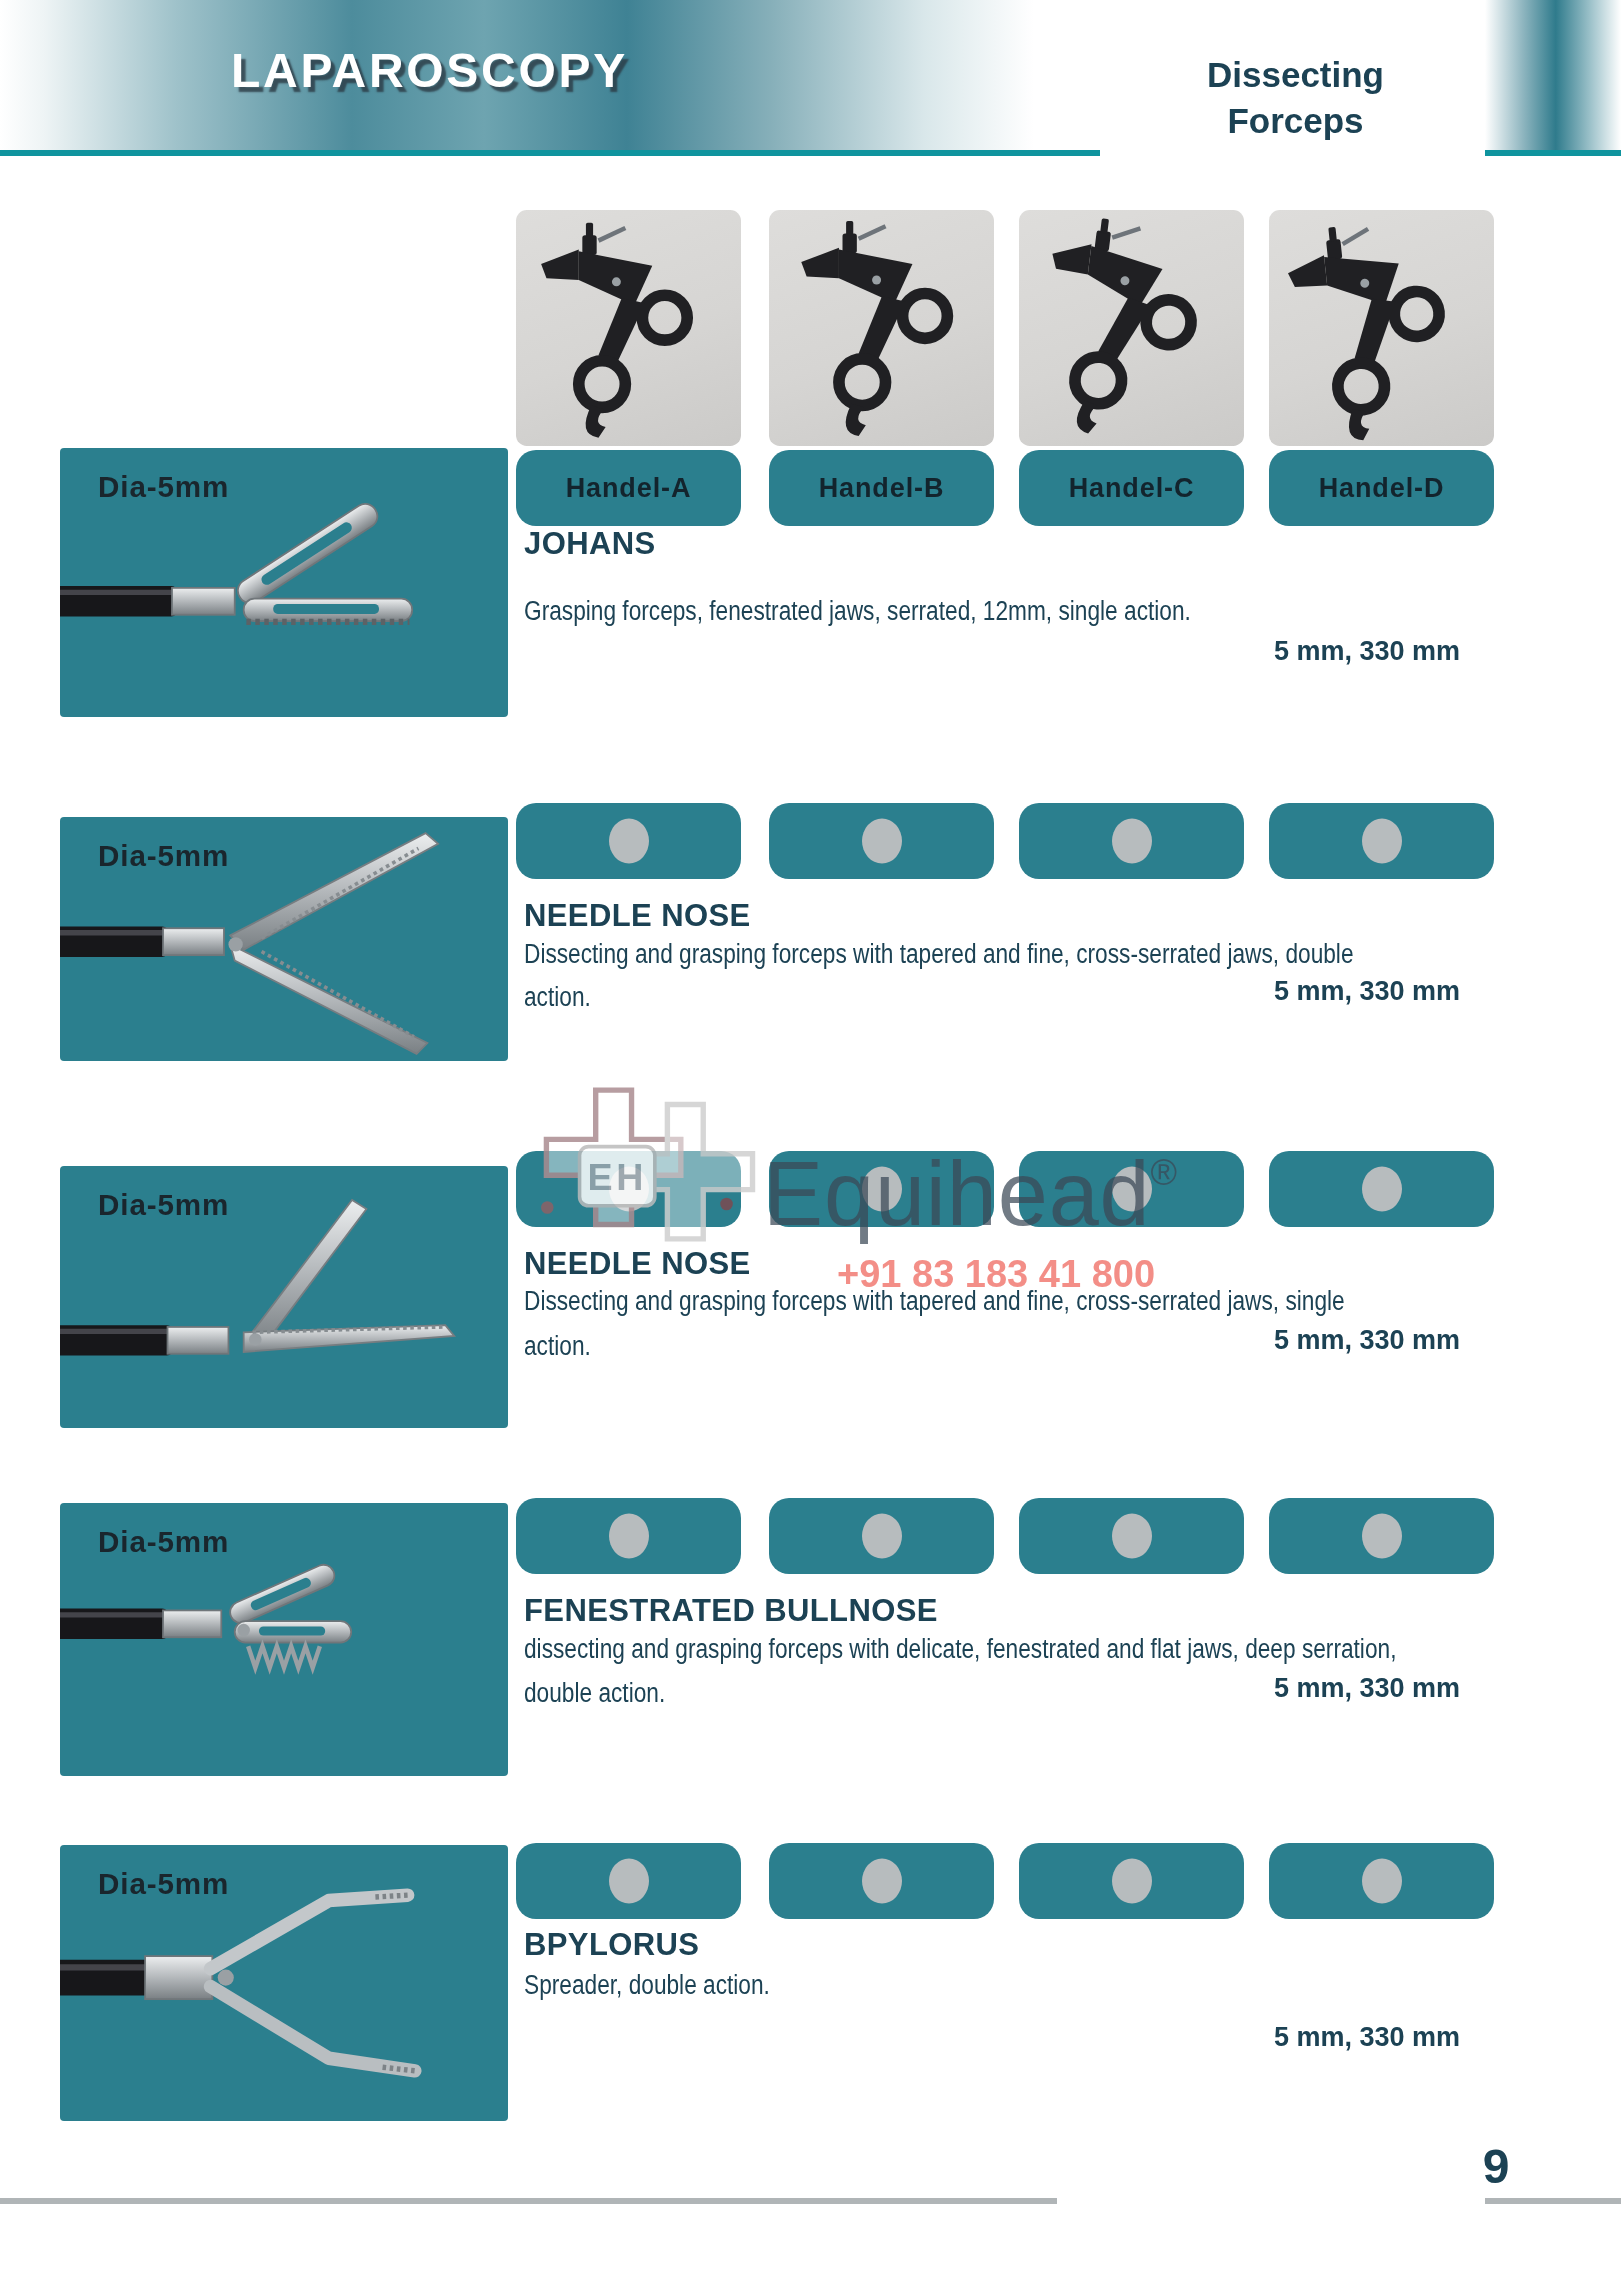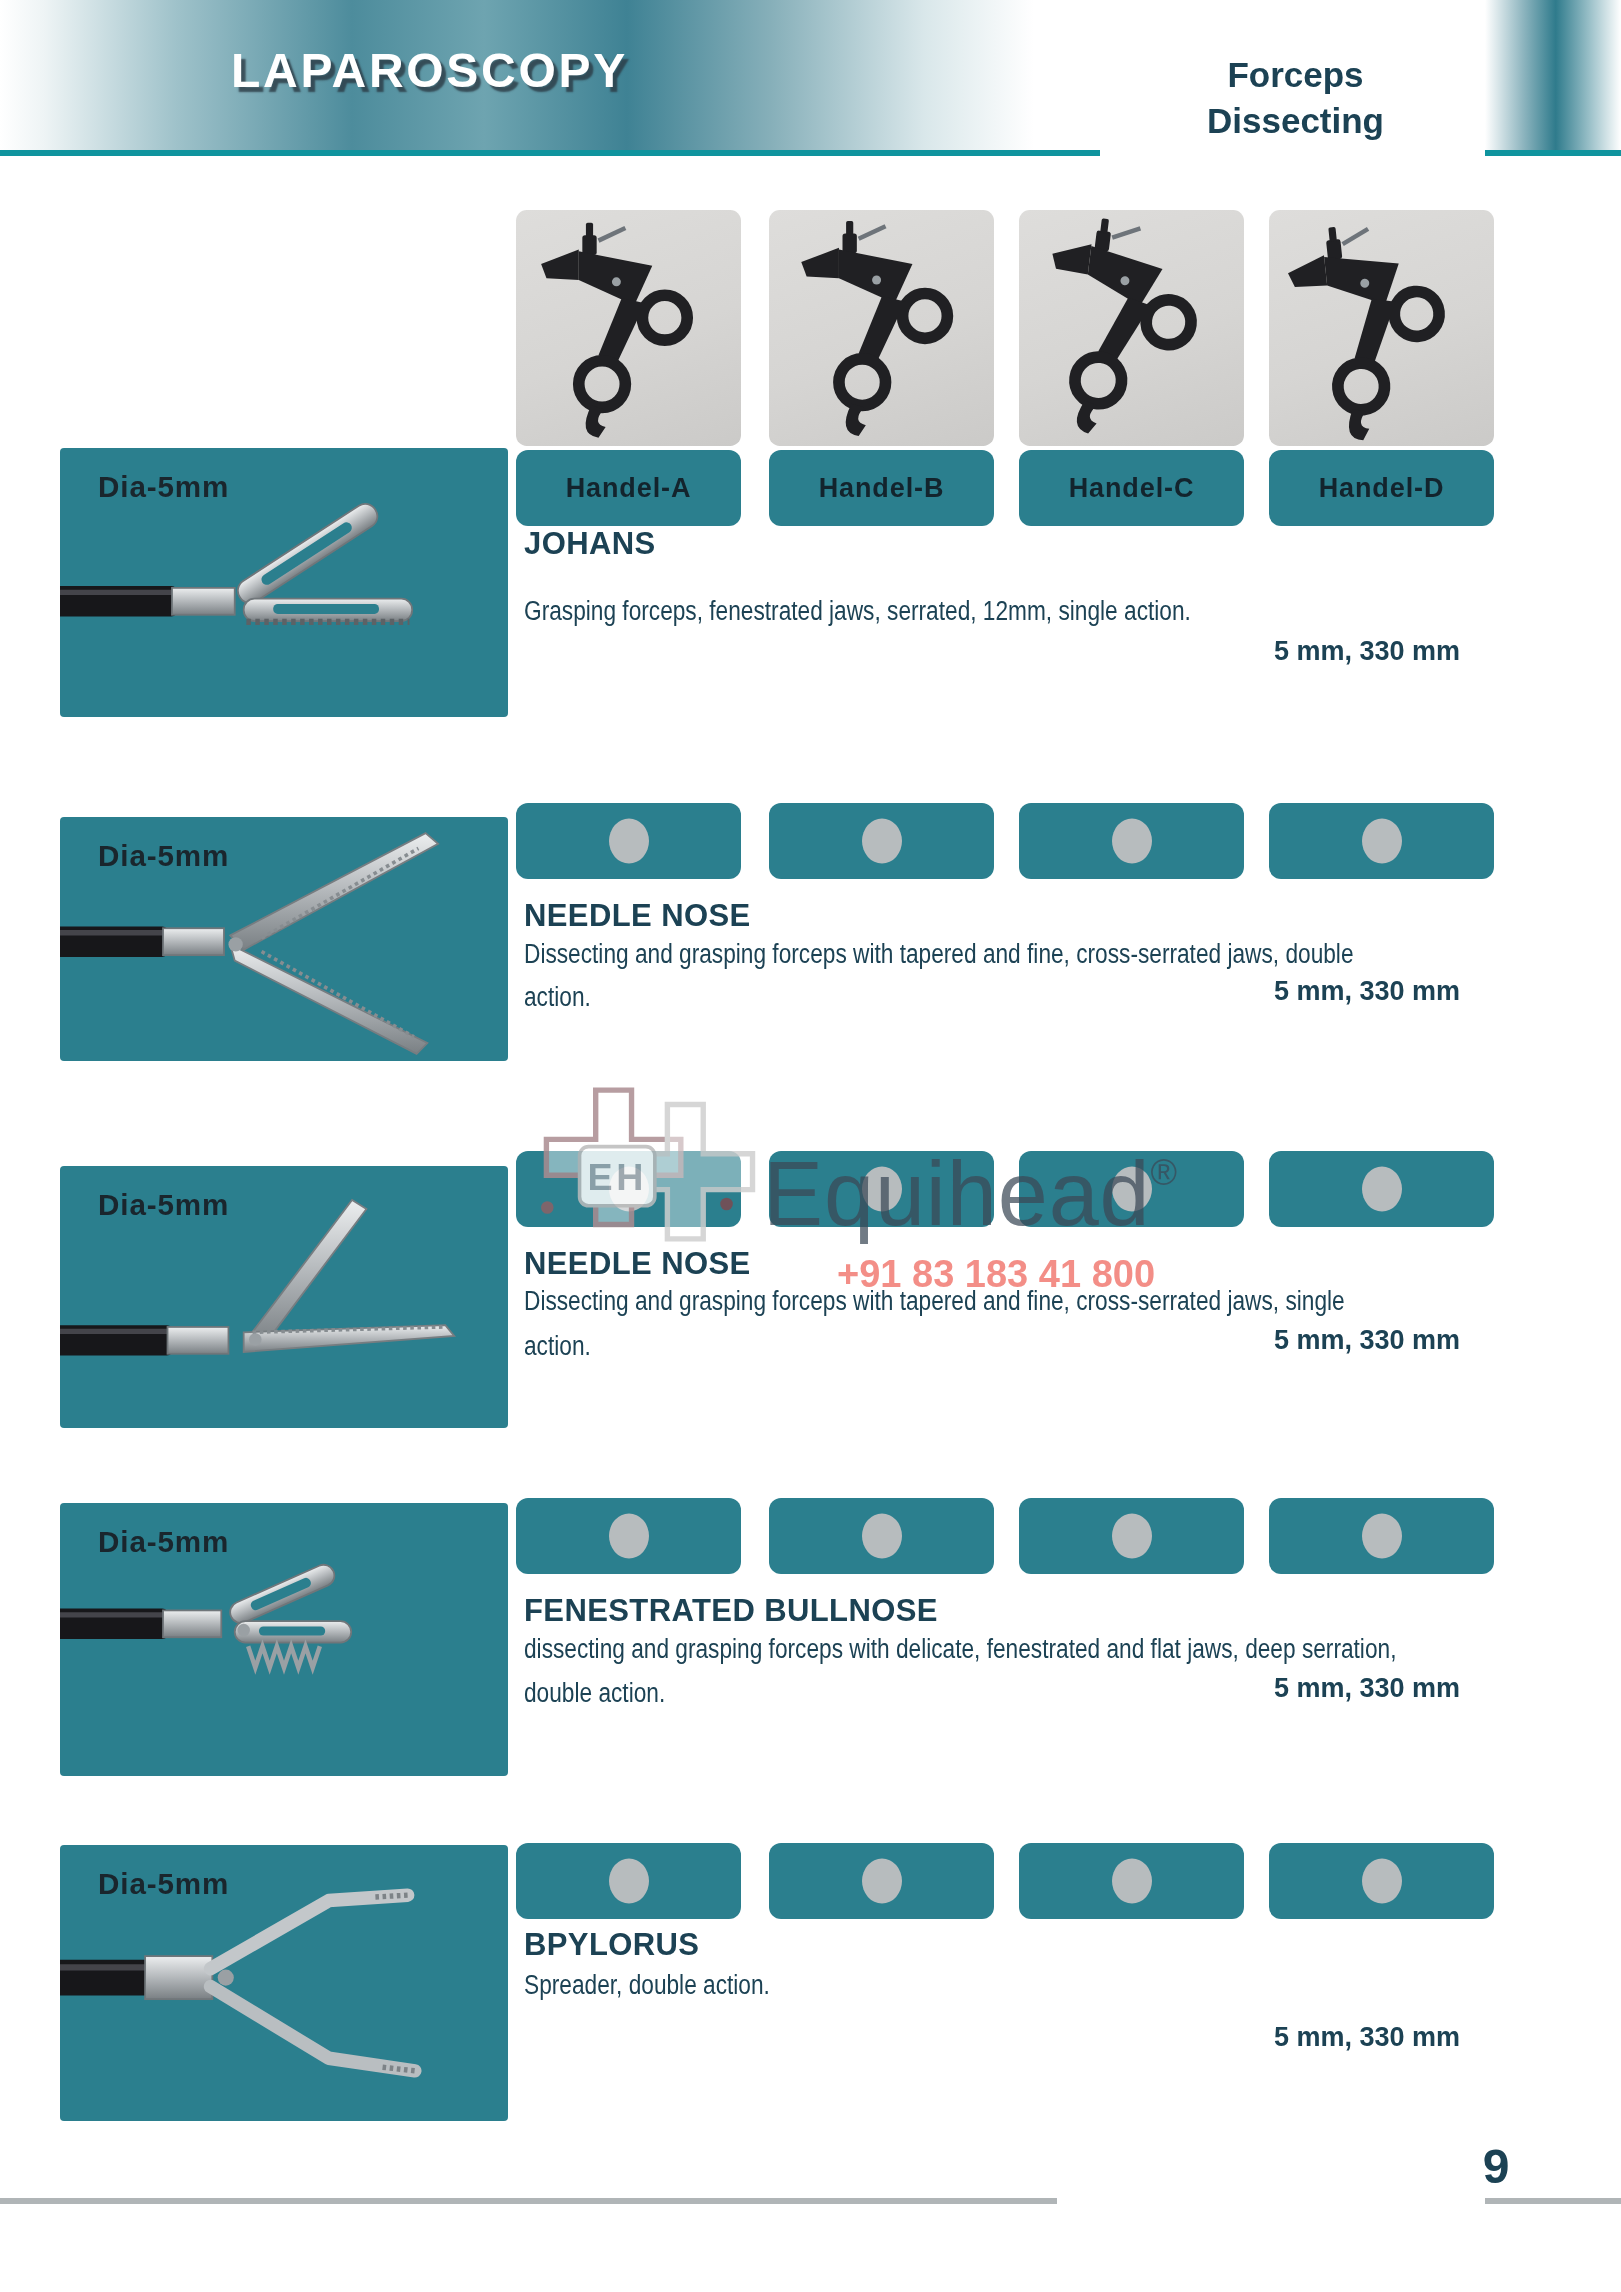--- a/index.html
+++ b/index.html
@@ -29,21 +29,21 @@
     position:absolute;left:1103px;top:52px;width:385px;text-align:center;
     font-size:35px;font-weight:700;color:#1c4254;line-height:1.3;
   }
   
   .c1{left:516px}.c2{left:769px}.c3{left:1019px}.c4{left:1269px}
   .photo-card{
     position:absolute;top:210px;width:225px;height:236px;border-radius:10.7px;
     background:linear-gradient(160deg,#dedddb 0%,#d6d5d3 55%,#cbcac8 100%);
   }
   .btn{
-    position:absolute;width:225px;height:76px;background:#2b7f8e;border-radius:12px;
+    position:absolute;width:225px;height:76px;background:#2b7f8e;border-radius:20px;
   }
   .rowb1{top:450px}.rowb2{top:803px}.rowb3{top:1151px}.rowb4{top:1498px}.rowb5{top:1843px}
   .handel-label{
     display:block;width:100%;line-height:76px;text-align:center;
     color:#13242d;font-size:27px;font-weight:700;letter-spacing:0.9px;
   }
   .dot{
     position:absolute;left:50%;top:50%;transform:translate(-50%,-50%);
     width:40px;height:45px;border-radius:50%;background:#b7bcbe;
   }
@@ -90,22 +90,22 @@
 </style>
 </head>
 <body>
 
 <div class="header-band"></div>
 <div class="underline left"></div>
 <div class="right-strip"></div>
 <div class="underline right"></div>
 <div class="page-title">LAPAROSCOPY</div>
 <div class="category">
+  <div>Dissecting</div>
   <div>Forceps</div>
-  <div>Dissecting</div>
 </div>
 
 <svg width="0" height="0" style="position:absolute">
   <defs>
     <linearGradient id="met" x1="0" y1="0" x2="0" y2="1">
       <stop offset="0" stop-color="#eceeef"></stop>
         <stop offset=".45" stop-color="#b9bdc0"></stop>
         <stop offset="1" stop-color="#7a8084"></stop>
     </linearGradient>
     <g id="handle-shape">

